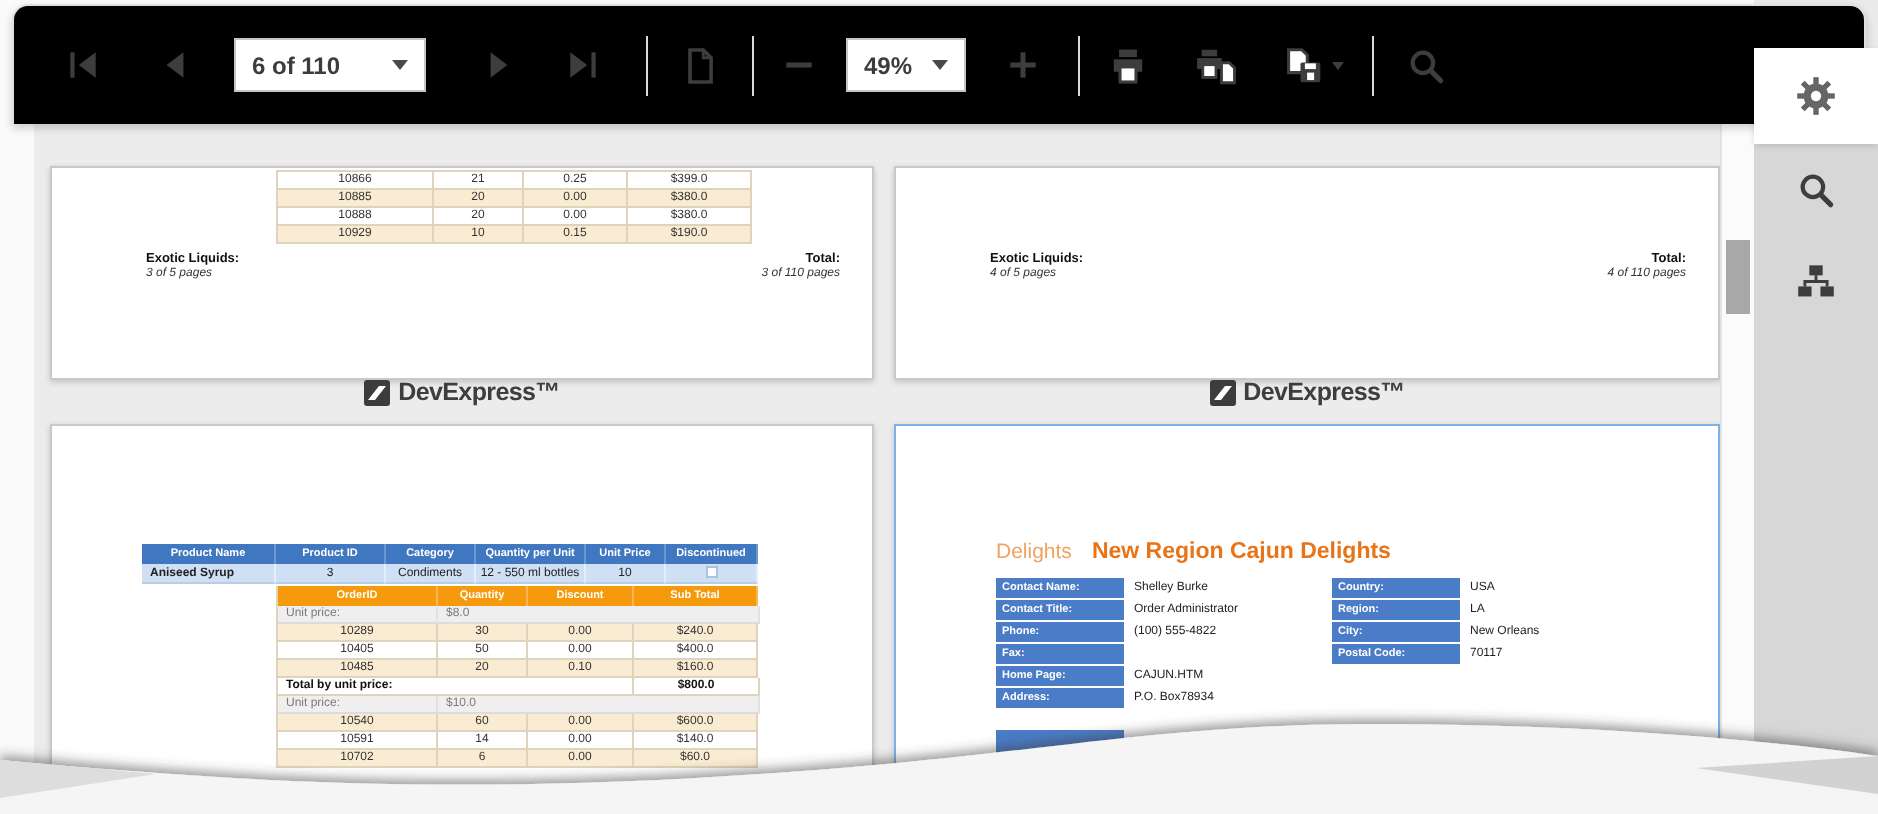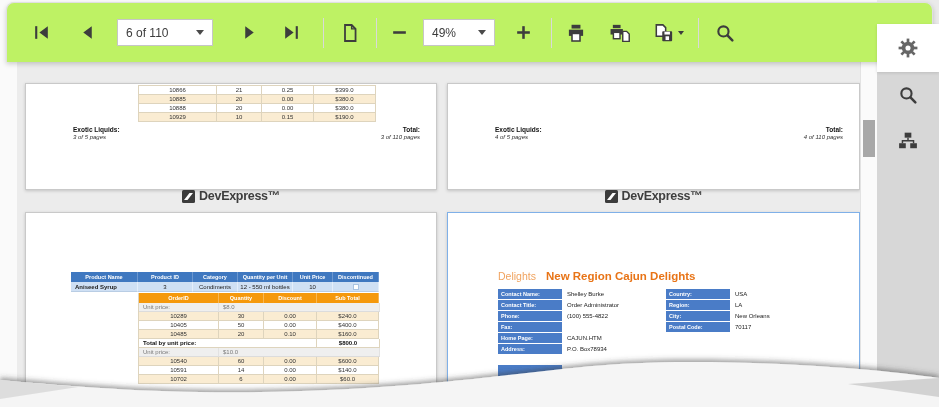--- a/index.html
+++ b/index.html
@@ -1,23 +1,23 @@
 <!DOCTYPE html>
 <html><head>
 <meta charset="utf-8">
 <style>
   html,body{margin:0;padding:0;background:#fff;}
   *{box-sizing:border-box;}
   .stage{position:relative;width:939px;height:407px;background:#fafafa;overflow:hidden;
          font-family:"Liberation Sans",sans-serif;-webkit-font-smoothing:antialiased;}
 
   
-  .toolbar{position:absolute;left:6px;top:2px;width:927px;height:60px;background:#bef264;
+  .toolbar{position:absolute;left:6px;top:2px;width:927px;height:60px;background:#000000;
            border:1px solid #e0e0e0;border-bottom:none;border-radius:8px 8px 0 0;
-           box-shadow:0 2px 5px rgba(0,0,0,.18);display:flex;align-items:center;z-index:10;}
+           box-shadow:0 2px 5px rgba(0,0,0,.18);display:flex;align-items:center;z-index:10;font-weight:bold;}
   .tbtn{width:28px;height:28px;display:flex;align-items:center;justify-content:center;cursor:pointer;flex:none;}
   .tbtn svg{display:block;}
   .sep{width:1px;height:30px;background:#d9d9d9;flex:none;}
   .combo{height:27px;background:#fff;border:1px solid #c6c6c6;display:flex;align-items:center;
          padding:0 8px;flex:none;cursor:pointer;}
   .combo .cval{font-size:12px;color:#3c3c3c;flex:1;}
   .caret{width:0;height:0;border-left:4px solid transparent;border-right:4px solid transparent;
          border-top:5px solid #4a4a4a;margin-left:8px;flex:none;}
   .mini-caret{width:0;height:0;border-left:3.5px solid transparent;border-right:3.5px solid transparent;
          border-top:4.5px solid #3d3d3d;margin-left:3px;}
@@ -378,21 +378,21 @@
         <path d="M4.5 1.8 H10.5 L14 5.3 V16.2 H4.5 Z" fill="none" stroke="#3d3d3d" stroke-width="1.6"></path>
         <path d="M10.5 1.8 V5.3 H14" fill="none" stroke="#3d3d3d" stroke-width="1.3"></path>
       </svg>
     </div>
     <div class="sep" style="margin-left:12px"></div>
     <div class="tbtn" style="margin-left:8px">
       <svg width="19" height="19" viewBox="0 0 18 18" fill="#3d3d3d">
           <rect x="3" y="7.8" width="12" height="2.4"></rect>
         </svg>
     </div>
-    <div class="combo" style="margin-left:10px;width:72px">
+    <div class="combo" style="margin-left:10px;width:60px">
       <span class="cval">49%</span>
       <span class="caret"></span>
     </div>
     <div class="tbtn" style="margin-left:14px">
       <svg width="19" height="19" viewBox="0 0 18 18" fill="#3d3d3d">
           <rect x="3" y="7.8" width="12" height="2.4"></rect>
           <rect x="7.8" y="3" width="2.4" height="12"></rect>
         </svg>
     </div>
     <div class="sep" style="margin-left:14px"></div>

